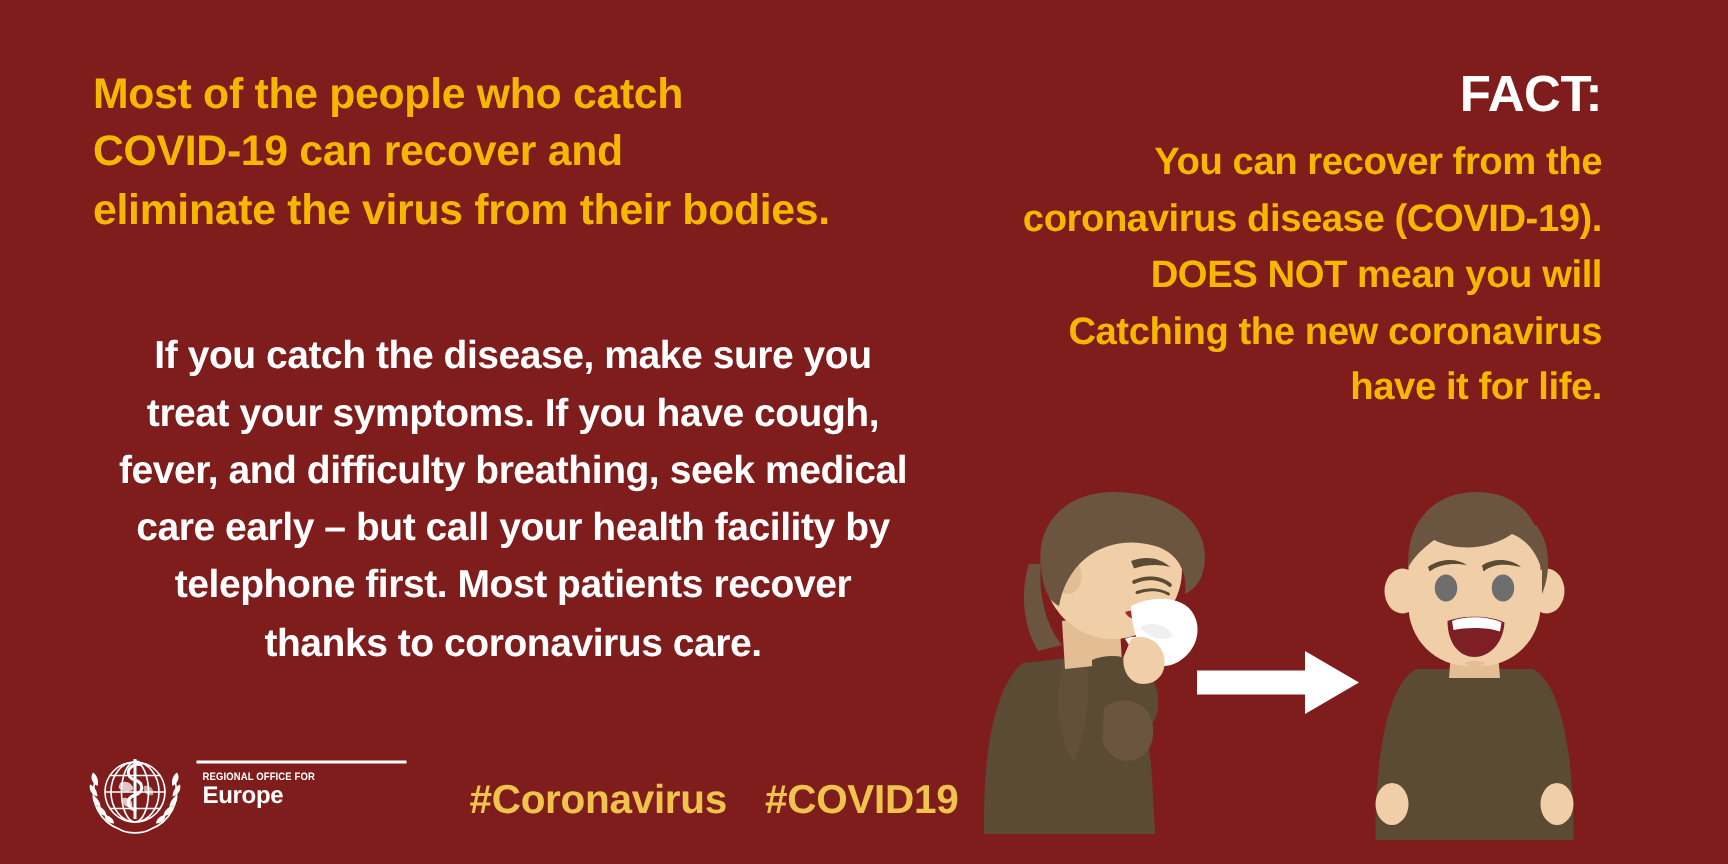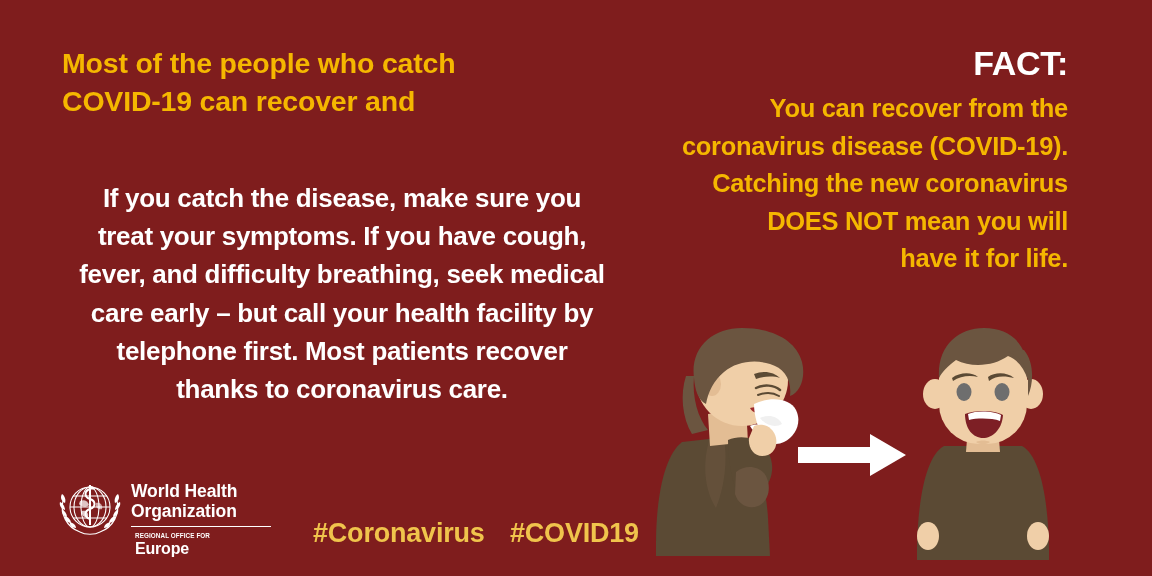--- a/index.html
+++ b/index.html
@@ -152,38 +152,39 @@
 </style>
 </head>
 <body>
 
 <div id="poster">
 
   <div id="left-col">
     <h1 id="headline">
       <span class="ln">Most of the people who catch</span>
       <span class="ln">COVID-19 can recover and</span>
+      <span class="ln">eliminate the virus from their bodies.</span>
     </h1>
     <p id="body-copy">
       <span class="ln">If you catch the disease, make sure you</span>
       <span class="ln">treat your symptoms. If you have cough,</span>
       <span class="ln">fever, and difficulty breathing, seek medical</span>
       <span class="ln">care early – but call your health facility by</span>
       <span class="ln">telephone first. Most patients recover</span>
       <span class="ln">thanks to coronavirus care.</span>
     </p>
   </div>
 
   <div id="right-col">
     <div id="fact-label">FACT:</div>
     <p id="fact-body">
       <span class="ln">You can recover from the</span>
       <span class="ln">coronavirus disease (COVID-19).</span>
+      <span class="ln">DOES NOT mean you will</span>
       <span class="ln">Catching the new coronavirus</span>
-      <span class="ln">DOES NOT mean you will</span>
       <span class="ln">have it for life.</span>
     </p>
   </div>
 
   <div id="illustration">
 
     
     <svg width="185" height="250" viewBox="0 0 185 250">
 
       <path d="M32 120 C14 134 6 176 6 222 L6 234 L120 234 L118 196 C116 160 104 128 86 114 Z" fill="#5b4a34"></path>
@@ -289,24 +290,20 @@
       <path d="M22 20 C26 18 30 20 31 24 C28 27 23 26 21 23 Z" fill="#ffffff" opacity="0.75"></path>
       <path d="M24 30 C28 29 31 32 30 36 C26 37 23 34 24 30 Z" fill="#ffffff" opacity="0.75"></path>
       <path d="M38 22 C42 21 45 24 44 28 C40 29 37 26 38 22 Z" fill="#ffffff" opacity="0.6"></path>
 
       <path d="M32 4 L32 44" stroke="#ffffff" stroke-width="2" fill="none"></path>
 
       <path d="M32 8 C26 10 26 16 32 18 C38 20 38 26 32 28 C26 30 26 36 32 38" stroke="#ffffff" stroke-width="2" fill="none" stroke-linecap="round"></path>
       <path d="M30 6 C33 4 36 5 37 8 C35 9 32 9 30 6 Z" fill="#ffffff"></path>
     </svg>
     <div id="who-wordmark">
-      <div id="who-name">
-        <span class="ln">World  Health</span>
-        <span class="ln">Organization</span>
-      </div>
       <div id="who-rule"></div>
       <div id="who-region">
         <span id="who-region-prefix">REGIONAL OFFICE FOR</span>
         <span id="who-region-name">Europe</span>
       </div>
     </div>
   </div>
 
   <div id="hashtags">
     <span class="tag">#Coronavirus</span>

